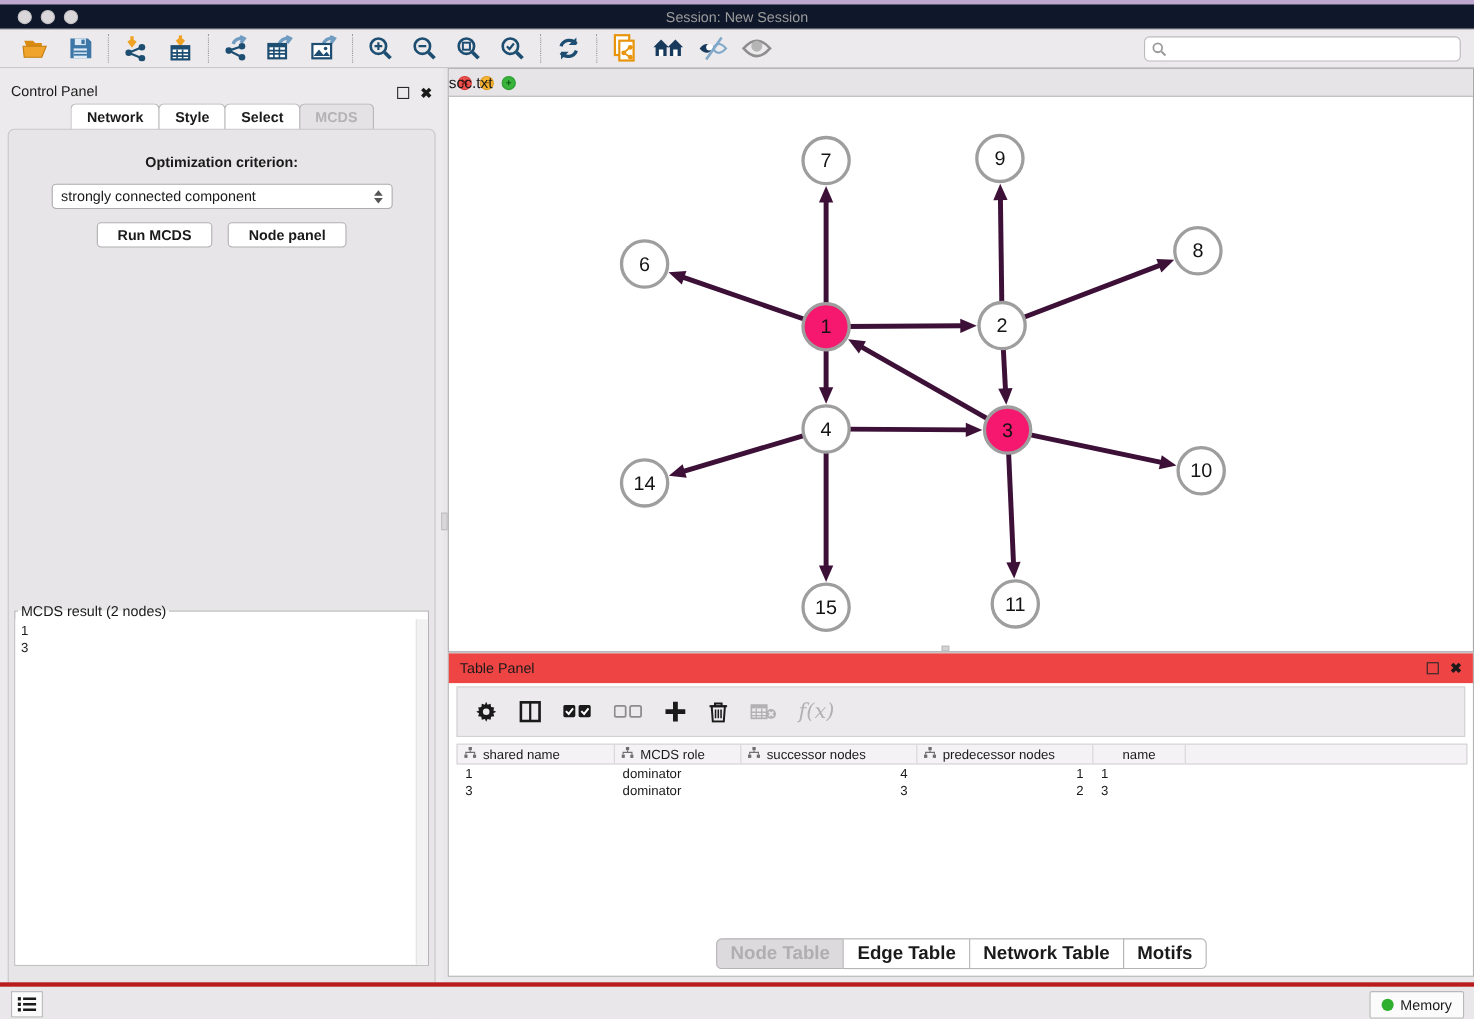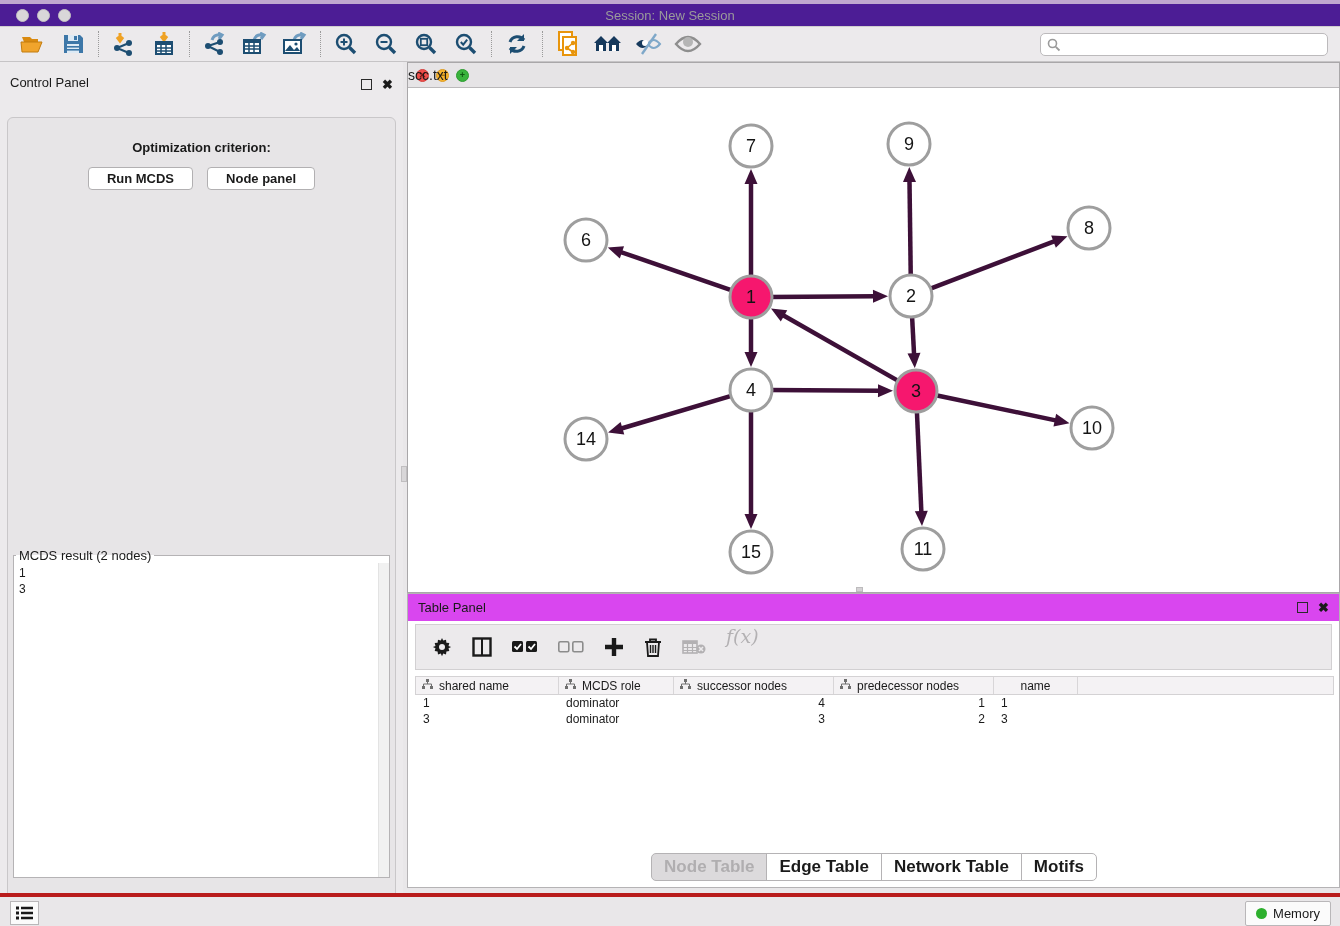--- a/index.html
+++ b/index.html
@@ -2,21 +2,21 @@
 <html><head>
 <meta charset="utf-8">
 <style>
   * { margin:0; padding:0; box-sizing:border-box; }
   html,body { width:1340px; height:926px; overflow:hidden;
     font-family:"Liberation Sans", sans-serif; background:#e9e7e9; }
   .abs { position:absolute; }
 
   
   #top-strip { left:0; top:0; width:1340px; height:4px; background:#bfa8cf; }
-  #titlebar { left:0; top:4px; width:1340px; height:23px; background:#4c1d95;
+  #titlebar { left:0; top:4px; width:1340px; height:23px; background:#0f172a;
     border-bottom:1px solid #cfcdcf; }
   .traffic { width:13px; height:13px; border-radius:50%; display:inline-block; }
   #main-lights { position:absolute; left:16px; top:5px; display:flex; gap:8px; }
   .gray-light { background:#d9d7d9; border:1px solid #c3c1c3; }
   #window-title { position:absolute; left:0; right:0; top:4px; text-align:center;
     font-size:13px; color:#9b9b9b; }
 
   #toolbar { left:0; top:27px; width:1340px; height:35px; background:#eceaec;
     border-bottom:1px solid #c6c4c6; display:flex; align-items:center; padding:0 8px; }
   .tb-group { display:flex; align-items:center; gap:10px; padding:0 10px; }
@@ -73,24 +73,24 @@
   .tl-red { background:#ee4f4c; border:1px solid #d33f3c; color:#7e1210; }
   .tl-yellow { background:#f6b32e; border:1px solid #dd9c22; color:#8a5d08; }
   .tl-green { background:#39b33c; border:1px solid #2d9c31; color:#0e5a12; }
   #nw-title { position:absolute; left:0; right:0; text-align:left; font-size:14px; color:#1a1a1a; }
   #nw-bottom-handle { left:856px; top:587px; width:7px; height:5px; background:#d4d2d4; border:1px solid #bdbbbd; }
   #left-splitter-handle { left:401px; top:466px; width:6px; height:16px; background:#d8d6d8; border:1px solid #c0bec0; }
 
   
   #table-panel { left:407px; top:593px; width:933px; height:295px; background:#fff;
     border:1px solid #b5b3b5; }
-  #tp-header { height:27px; background:#d946ef; display:flex; align-items:center; padding:0 10px; }
+  #tp-header { height:27px; background:#ef4444; display:flex; align-items:center; padding:0 10px; }
   #tp-title { font-size:13px; color:#1a1a1a; }
   #tp-toolbar { margin:3px 7px 0; height:46px; background:#eceaec; border:1px solid #d2d0d2;
-    display:flex; gap:20px; padding:0 16px; }
+    display:flex; align-items:center; gap:20px; padding:0 16px; }
   .tpt-icon { display:flex; align-items:center; justify-content:center; }
   #fx-label { font-family:"DejaVu Serif", serif; font-style:italic; font-size:19px; color:#b3b1b3; }
 
   #node-table { position:absolute; left:7px; top:82px; width:919px; }
   #table-header-row { display:flex; height:19px; background:#f4f2f4; border:1px solid #d4d2d4; }
   .th-cell { display:flex; align-items:center; gap:6px; padding:0 6px; font-size:12px;
     color:#1a1a1a; border-right:1px solid #d8d6d8; }
   .th-center { justify-content:center; }
   .tr-row { display:flex; height:16px; }
   .td-cell { font-size:12px; color:#1a1a1a; padding:0 8px; line-height:16px; }
@@ -284,22 +284,35 @@
 </div>
 
 <div id="control-panel" class="abs">
   <div id="cp-header">
     <span id="cp-title">Control Panel</span>
     <span class="panel-header-icons">
       <span class="float-box"></span>
       <span class="close-x">✖</span>
     </span>
   </div>
+  <div id="cp-tabs">
+      <span class="cp-tab">Network</span>
+      <span class="cp-tab">Style</span>
+      <span class="cp-tab">Select</span>
+      <span class="cp-tab selected">MCDS</span>
+    </div>
   <div id="cp-body">
     <div id="opt-label">Optimization criterion:</div>
+    <div id="mcds-select">
+      <span>strongly connected component</span>
+      <span id="select-chevrons">
+        <span class="chev-up"></span>
+          <span class="chev-down"></span>
+      </span>
+    </div>
     <div id="cp-buttons">
       <button class="cp-btn">Run MCDS</button>
       <button class="cp-btn">Node panel</button>
     </div>
     <fieldset id="result-fieldset">
       <legend id="result-legend">MCDS result (2 nodes)</legend>
       <div id="result-area">
         <div id="result-lines">1
 3</div>
         <div id="result-scroll"></div>

